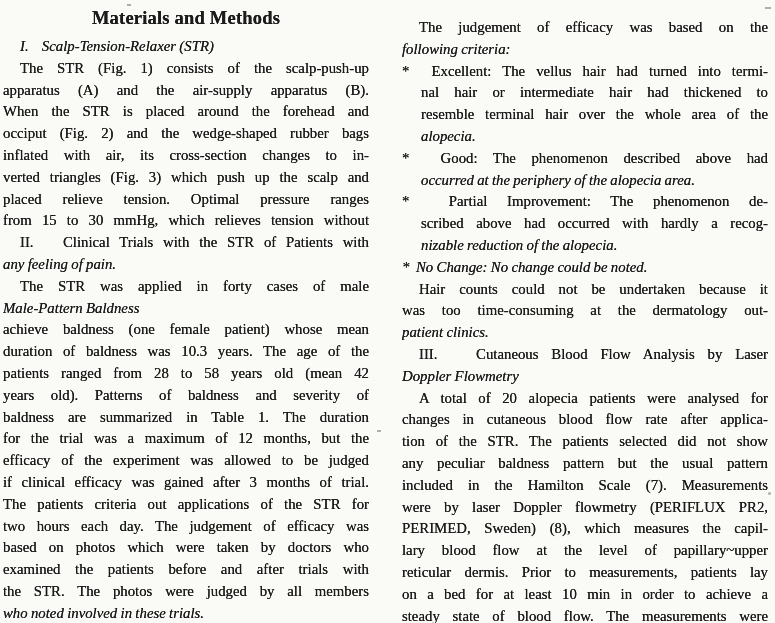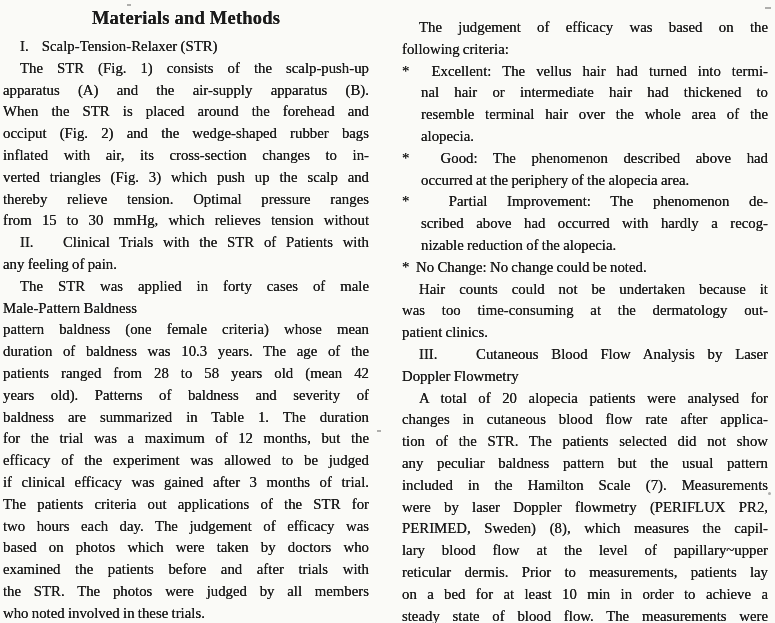--- a/index.html
+++ b/index.html
@@ -31,21 +31,21 @@
   }
 
   .line {
     font-size: 14.8px;
     line-height: 21.8px;
     height: 21.8px;
     word-spacing: -0.4px;
     overflow: hidden;
   }
   .a-j { text-align: justify; text-align-last: justify; }
-  .a-l { text-align: left; text-align-last: left; }
+  .a-l { text-align: left; text-align-last: left; font-style: italic; }
   .i1 { padding-left: 17px; }
   .i2 { padding-left: 19px; }
 
   
   .speck { position: absolute; background: #6f6f6f; opacity: .55; }
   .speck.s1 { left: 127px; top: 4px;  width: 4px; height: 2px; }
   .speck.s2 { left: 765px; top: 7px;  width: 6px; height: 2px; }
   .speck.s3 { left: 377px; top: 430px; width: 4px; height: 2px; }
   .speck.s4 { left: 768px; top: 492px; width: 3px; height: 3px; border-radius: 50%; }
 </style>
@@ -61,27 +61,27 @@
   <div class="col left">
     <h1 class="heading">Materials and Methods</h1>
     <div>
         <div class="line a-l i1">I.&nbsp;&nbsp;&nbsp;&nbsp;Scalp-Tension-Relaxer (STR)</div>
         <div class="line a-j i1">The STR (Fig. 1) consists of the scalp-push-up</div>
         <div class="line a-j">apparatus (A) and the air-supply apparatus (B).</div>
         <div class="line a-j">When the STR is placed around the forehead and</div>
         <div class="line a-j">occiput (Fig. 2) and the wedge-shaped rubber bags</div>
         <div class="line a-j">inflated with air, its cross-section changes to in-</div>
         <div class="line a-j">verted triangles (Fig. 3) which push up the scalp and</div>
-        <div class="line a-j">thereby relieve tension. Optimal pressure ranges</div>
+        <div class="line a-j">placed relieve tension. Optimal pressure ranges</div>
         <div class="line a-j">from 15 to 30 mmHg, which relieves tension without</div>
         <div class="line a-j i1">II.&nbsp;&nbsp;&nbsp;Clinical Trials with the STR of Patients with</div>
         <div class="line a-l">any feeling of pain.</div>
         <div class="line a-j i1">The STR was applied in forty cases of male</div>
         <div class="line a-l">Male-Pattern Baldness</div>
-        <div class="line a-j">pattern baldness (one female criteria) whose mean</div>
+        <div class="line a-j">achieve baldness (one female patient) whose mean</div>
         <div class="line a-j">duration of baldness was 10.3 years. The age of the</div>
         <div class="line a-j">patients ranged from 28 to 58 years old (mean 42</div>
         <div class="line a-j">years old). Patterns of baldness and severity of</div>
         <div class="line a-j">baldness are summarized in Table 1. The duration</div>
         <div class="line a-j">for the trial was a maximum of 12 months, but the</div>
         <div class="line a-j">efficacy of the experiment was allowed to be judged</div>
         <div class="line a-j">if clinical efficacy was gained after 3 months of trial.</div>
         <div class="line a-j">The patients criteria out applications of the STR for</div>
         <div class="line a-j">two hours each day. The judgement of efficacy was</div>
         <div class="line a-j">based on photos which were taken by doctors who</div>

